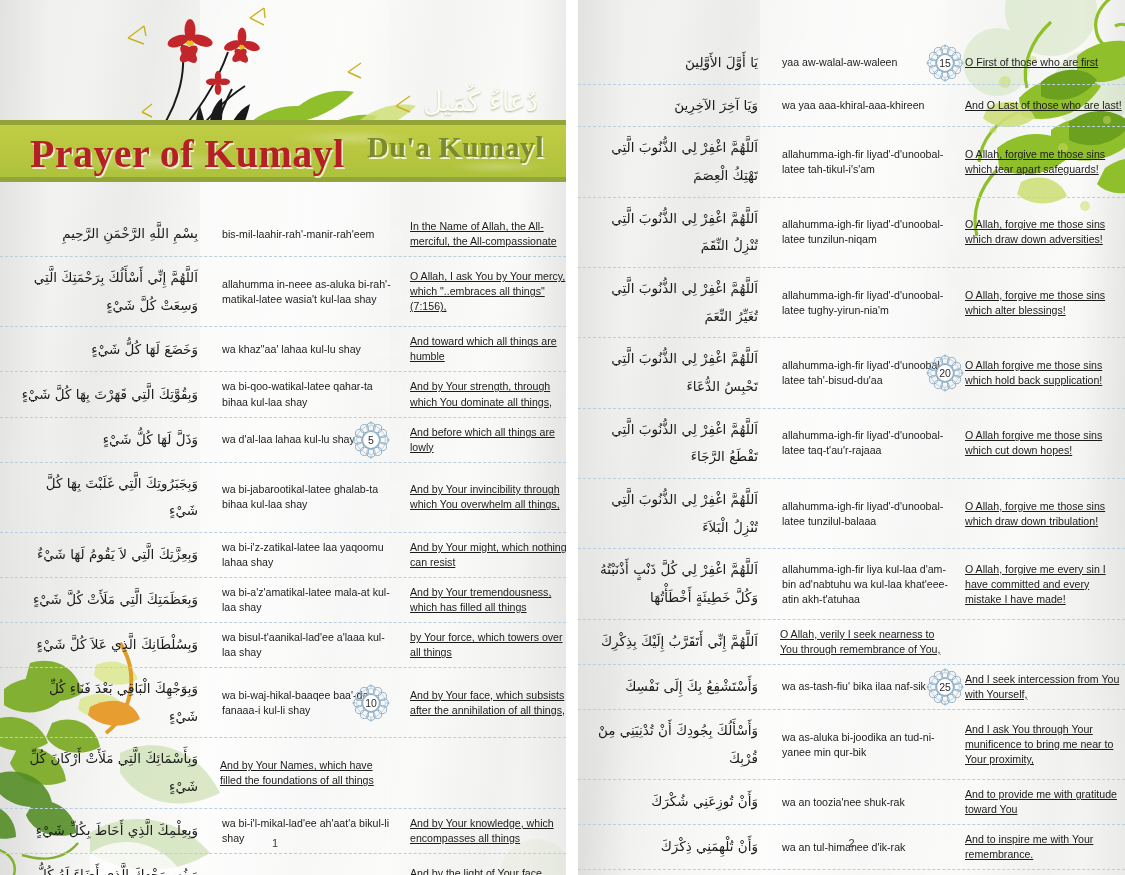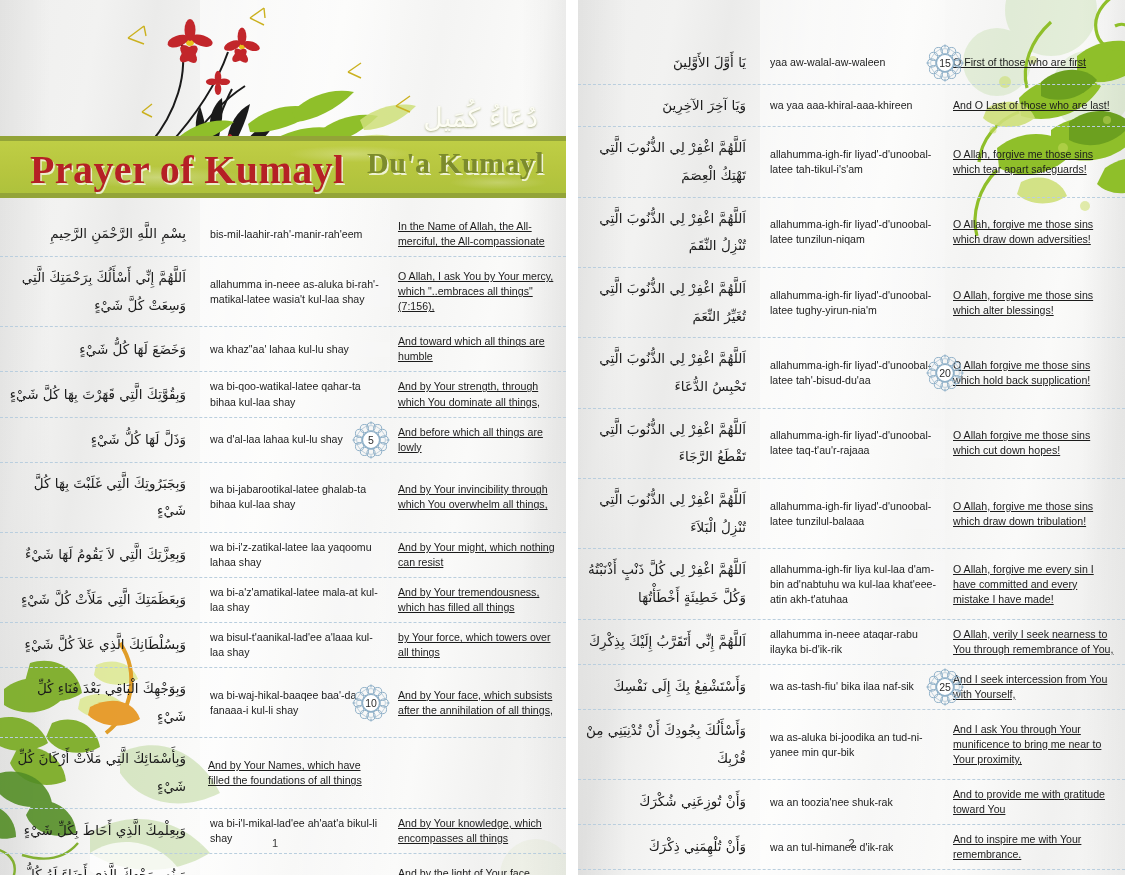--- a/index.html
+++ b/index.html
@@ -35,21 +35,21 @@
   .page::after {
     content:"";
     position:absolute; inset:0; pointer-events:none;
     background:
       linear-gradient(90deg, rgba(0,0,0,.055) 0%, rgba(0,0,0,0) 9%),
       linear-gradient(270deg, rgba(0,0,0,.05) 0%, rgba(0,0,0,0) 8%);
   }
 
   
   .banner-wrap {
-    position: absolute; left: 0; top: 16px; width: 566px; height: 212px;
+    position: absolute; left: 0; top: 0; width: 566px; height: 212px;
     z-index: 4;
   }
   .banner {
     position: absolute; left: 0; top: 120px; width: 566px; height: 62px;
     background: #93a438;
     z-index: 3;
   }
   .banner-inner {
     position: absolute; left: 0; top: 125px; width: 566px; height: 52px;
     background: linear-gradient(180deg,#bfce45 0%, #b7c63f 55%, #aec23c 100%);
@@ -87,21 +87,21 @@
   
   .rows { position: absolute; left:0; top:0; width:100%; z-index: 5; }
   .rows-left  { padding-top: 212px; }
   .rows-right { padding-top: 42px; }
 
   .row {
     position: relative;
     display: flex;
     align-items: center;
     border-bottom: 1px dashed #b9cede;
-    padding: 7px 0;
+    padding: 7px 12px;
   }
   .row:last-child { border-bottom: 1px dashed #b9cede; }
 
   .col-ar {
     direction: rtl;
     text-align: right;
     font-family: "DejaVu Sans", sans-serif;
     font-size: 13.5px;
     line-height: 2.05;
     color: #1b1b1b;
@@ -511,21 +511,20 @@
           <div class="col-tl">allahumma-igh-fir liyad'-d'unoobal-latee tunzilul-balaaa</div>
           <div class="col-en">O Allah, forgive me those sins which draw down tribulation!</div>
         </div>
         <div class="row">
           <div class="col-ar">اَللَّهُمَّ اغْفِرْ لِي كُلَّ ذَنْبٍ أَذْنَبْتُهُ وَكُلَّ خَطِيئَةٍ أَخْطَأْتُهَا</div>
           <div class="col-tl">allahumma-igh-fir liya kul-laa d'am-bin ad'nabtuhu wa kul-laa khat'eee-atin akh-t'atuhaa</div>
           <div class="col-en">O Allah, forgive me every sin I have committed and every mistake I have made!</div>
         </div>
         <div class="row">
           <div class="col-ar">اَللَّهُمَّ إِنِّي أَتَقَرَّبُ إِلَيْكَ بِذِكْرِكَ</div>
-          <div class="col-tl">allahumma in-neee ataqar-rabu ilayka bi-d'ik-rik</div>
           <div class="col-en">O Allah, verily I seek nearness to You through remembrance of You,</div>
         </div>
         <div class="row">
           <div class="col-ar">وَأَسْتَشْفِعُ بِكَ إِلَى نَفْسِكَ</div>
           <div class="col-tl">wa as-tash-fiu' bika ilaa naf-sik</div>
           <div class="col-en">And I seek intercession from You with Yourself,</div>
           <div class="marker">
             <svg viewBox="0 0 38 38" width="38" height="38">
               <circle cx="32.20" cy="19.00" r="4.1" fill="none" stroke="#8fb0c8" stroke-width="1"></circle>
               <circle cx="30.43" cy="25.60" r="4.1" fill="none" stroke="#8fb0c8" stroke-width="1"></circle>

